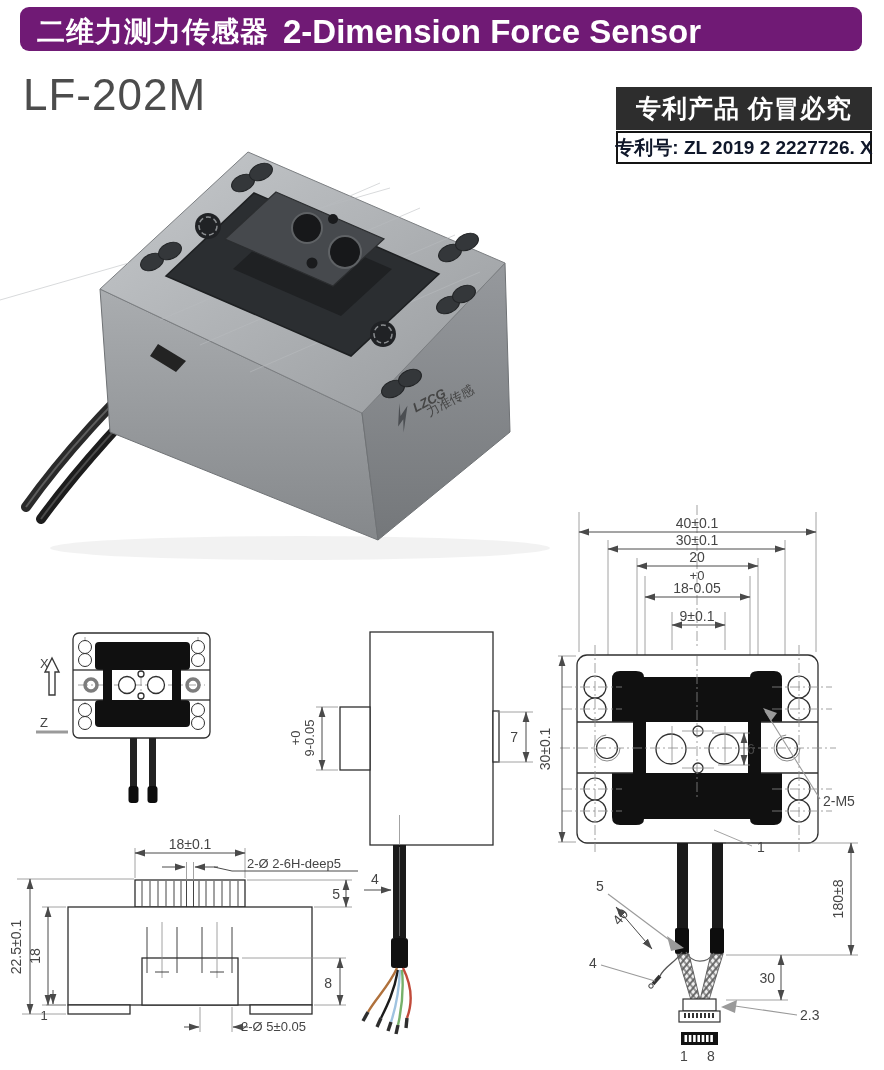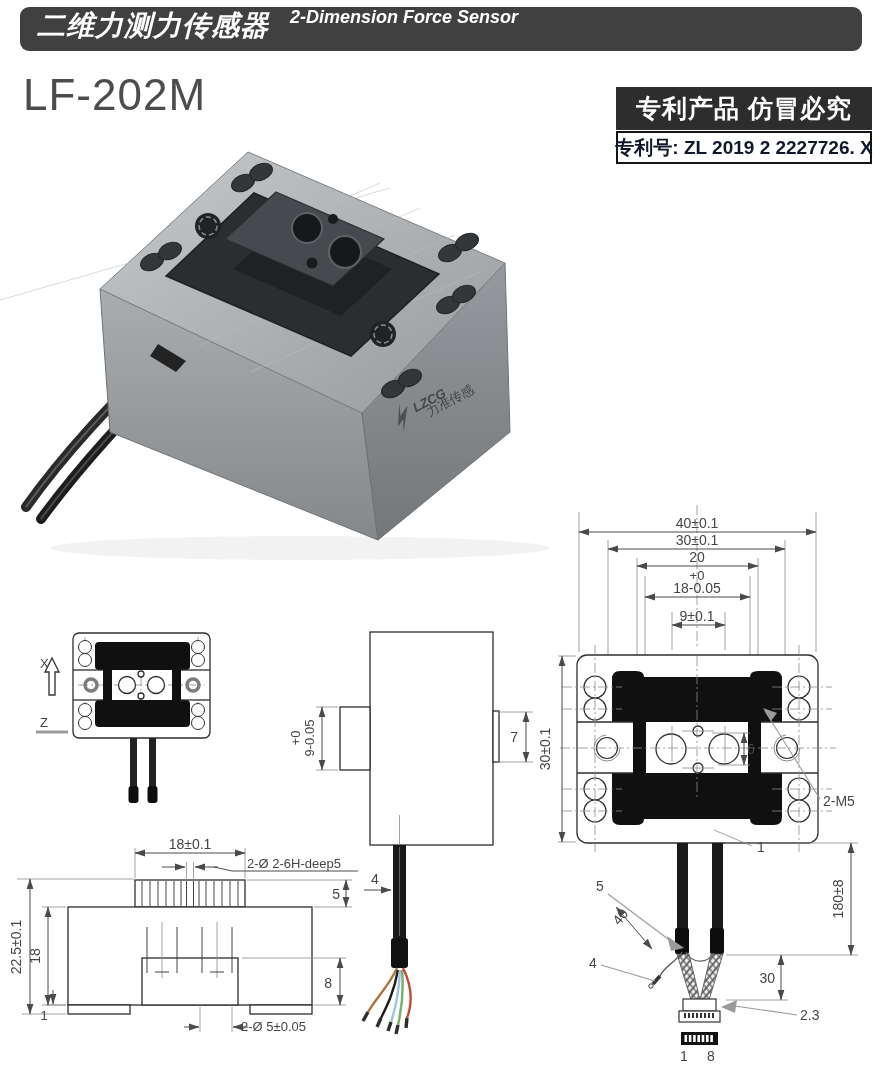--- a/index.html
+++ b/index.html
@@ -1,22 +1,22 @@
 <!DOCTYPE html>
 <html><head>
 <meta charset="utf-8">
 <style>
   html,body{margin:0;padding:0;background:#ffffff;}
   .page{position:relative;width:884px;height:1070px;background:#fff;overflow:hidden;
         font-family:"Liberation Sans", sans-serif;}
-  .header-bar{position:absolute;left:20px;top:7px;width:842px;height:44px;background:#404040;
-        border-radius:9px;display:flex;align-items:flex-start;padding-left:17px;box-sizing:border-box;
-        color:#fff;white-space:nowrap;font-style:italic;}
+  .header-bar{position:absolute;left:20px;top:7px;width:842px;height:44px;background:#701a75;
+        border-radius:9px;display:flex;align-items:flex-end;padding-left:17px;box-sizing:border-box;
+        color:#fff;white-space:nowrap;}
   .header-bar .zh{font-size:28px;font-weight:700;letter-spacing:1px;}
-  .header-bar .en{font-size:18px;font-weight:700;margin-left:21px;}
+  .header-bar .en{font-size:33px;font-weight:700;margin-left:14px;}
   .model-title{position:absolute;left:23px;top:70px;font-size:44px;color:#4c4c4c;
         letter-spacing:1px;font-weight:400;}
   .patent-box{position:absolute;left:616px;top:67px;width:256px;}
   .patent-top{height:43px;background:#2d2d2d;color:#fff;font-size:25px;font-weight:700;
         display:flex;align-items:center;justify-content:center;letter-spacing:1px;white-space:nowrap;margin-top:20px;}
   .patent-bottom{height:33px;background:#fff;border:2px solid #141414;margin-top:1px;
         color:#0f172a;font-size:19px;font-weight:700;display:flex;align-items:center;
         justify-content:center;white-space:nowrap;box-sizing:border-box;}
   svg.scene{position:absolute;left:0;top:0;}
   svg text{font-family:"Liberation Sans", sans-serif;fill:#454545;font-size:13px;}

